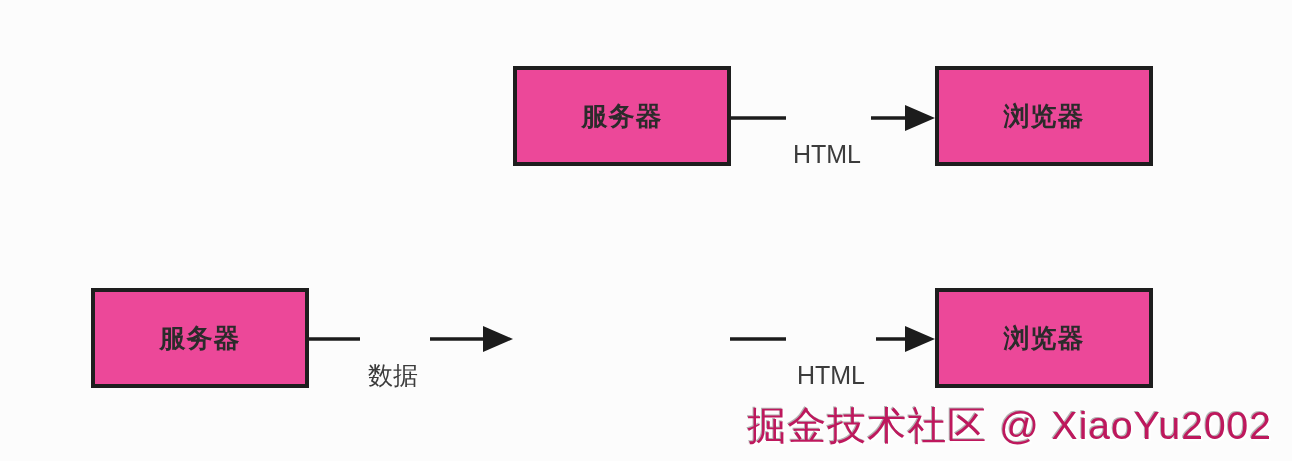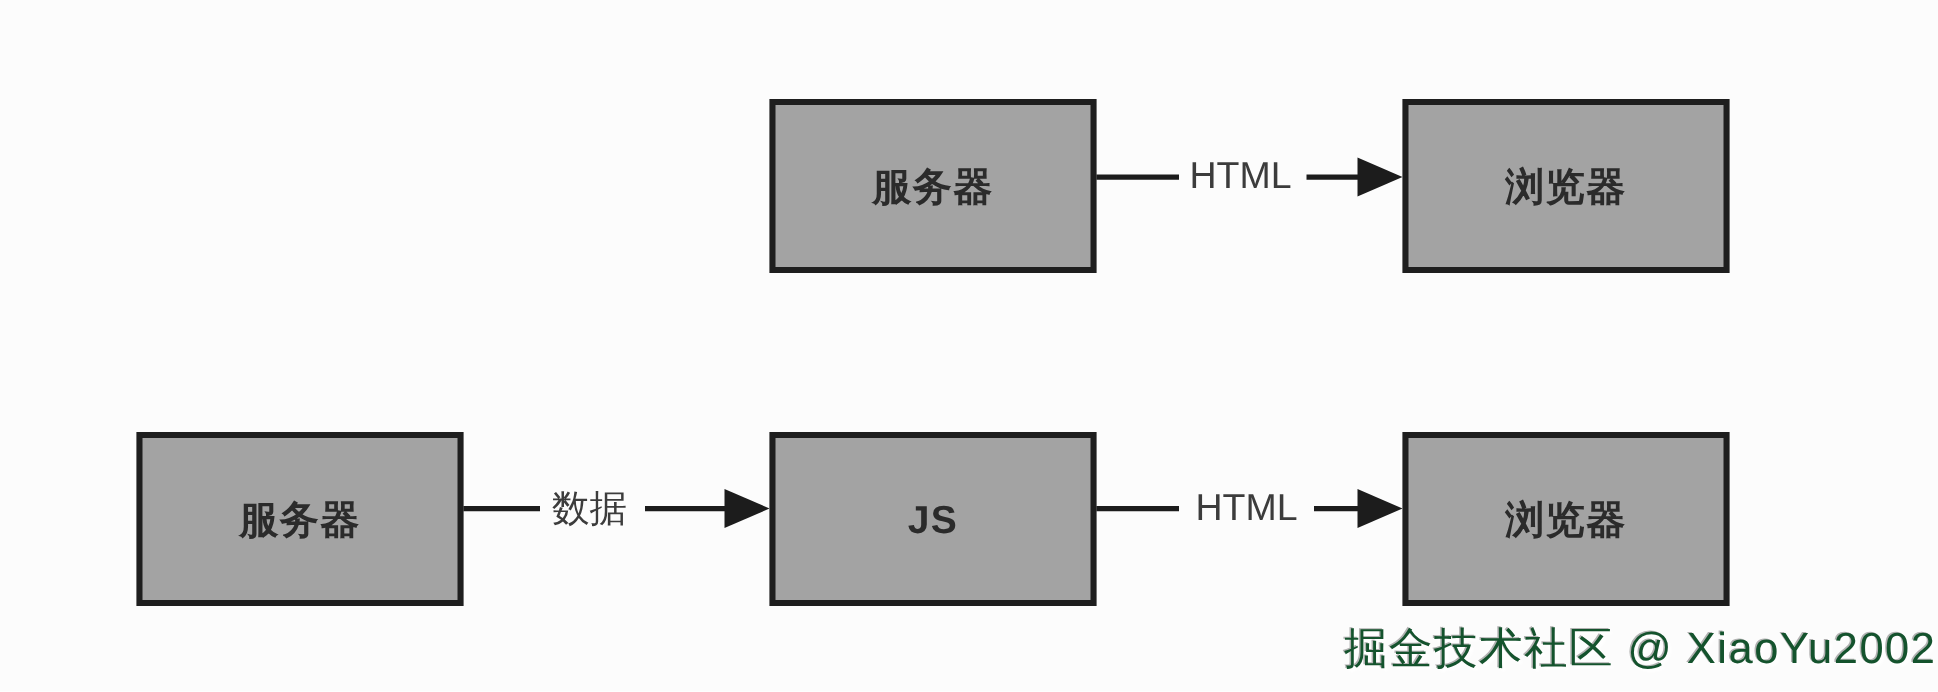--- a/index.html
+++ b/index.html
@@ -12,23 +12,23 @@
     position: relative;
     width: 1292px;
     height: 461px;
     background: #fcfcfc;
     overflow: hidden;
   }
   .node {
     position: absolute;
     box-sizing: border-box;
     width: 218px;
-    height: 116px;
+    height: 100px;
     border: 4px solid #1e1e1e;
-    background: #a3a3a3;
+    background: #ec4899;
     display: flex;
     align-items: center;
     justify-content: center;
   }
   .node .node-label {
     font-size: 26px;
     font-weight: 600;
     color: #2b2b2b;
     letter-spacing: 1px;
     white-space: nowrap;
@@ -62,32 +62,33 @@
     stroke: none;
   }
   .edge-label {
     position: absolute;
     transform: translate(-50%, -50%);
     font-size: 25px;
     font-weight: 400;
     color: #3c3c3c;
     white-space: nowrap;
     background: transparent;
+    margin-top: 36px;
   }
   .lbl-html-top    { left: 827px; top: 118px; }
   .lbl-data-bottom { left: 393px; top: 339px; text-align: right; }
   .lbl-html-bottom { left: 831px; top: 339px; }
 
   .watermark {
     position: absolute;
-    right: 1px;
+    right: 20px;
     bottom: 8px;
-    font-size: 29px;
+    font-size: 39px;
     font-weight: 400;
-    color: #14532d;
+    color: #be185d;
     text-shadow: -1px -1px 0 #b2b2b2, 2px 2px 2px #ffffff;
     white-space: nowrap;
     letter-spacing: 1px;
   }
 </style>
 </head>
 <body>
 
 <div class="canvas">
 
@@ -115,23 +116,20 @@
   <div class="node pos-server-top">
     <span class="node-label">服务器</span>
   </div>
   <div class="node pos-browser-top">
     <span class="node-label">浏览器</span>
   </div>
 
   <div class="node pos-server-bottom">
     <span class="node-label">服务器</span>
   </div>
-  <div class="node pos-js">
-    <span class="node-label node-js-label">JS</span>
-  </div>
   <div class="node pos-browser-bottom">
     <span class="node-label">浏览器</span>
   </div>
 
   <div class="edge-label lbl-html-top">HTML</div>
   <div class="edge-label lbl-data-bottom">数据</div>
   <div class="edge-label lbl-html-bottom">HTML</div>
 
   <div class="watermark">掘金技术社区 @ XiaoYu2002</div>
 

